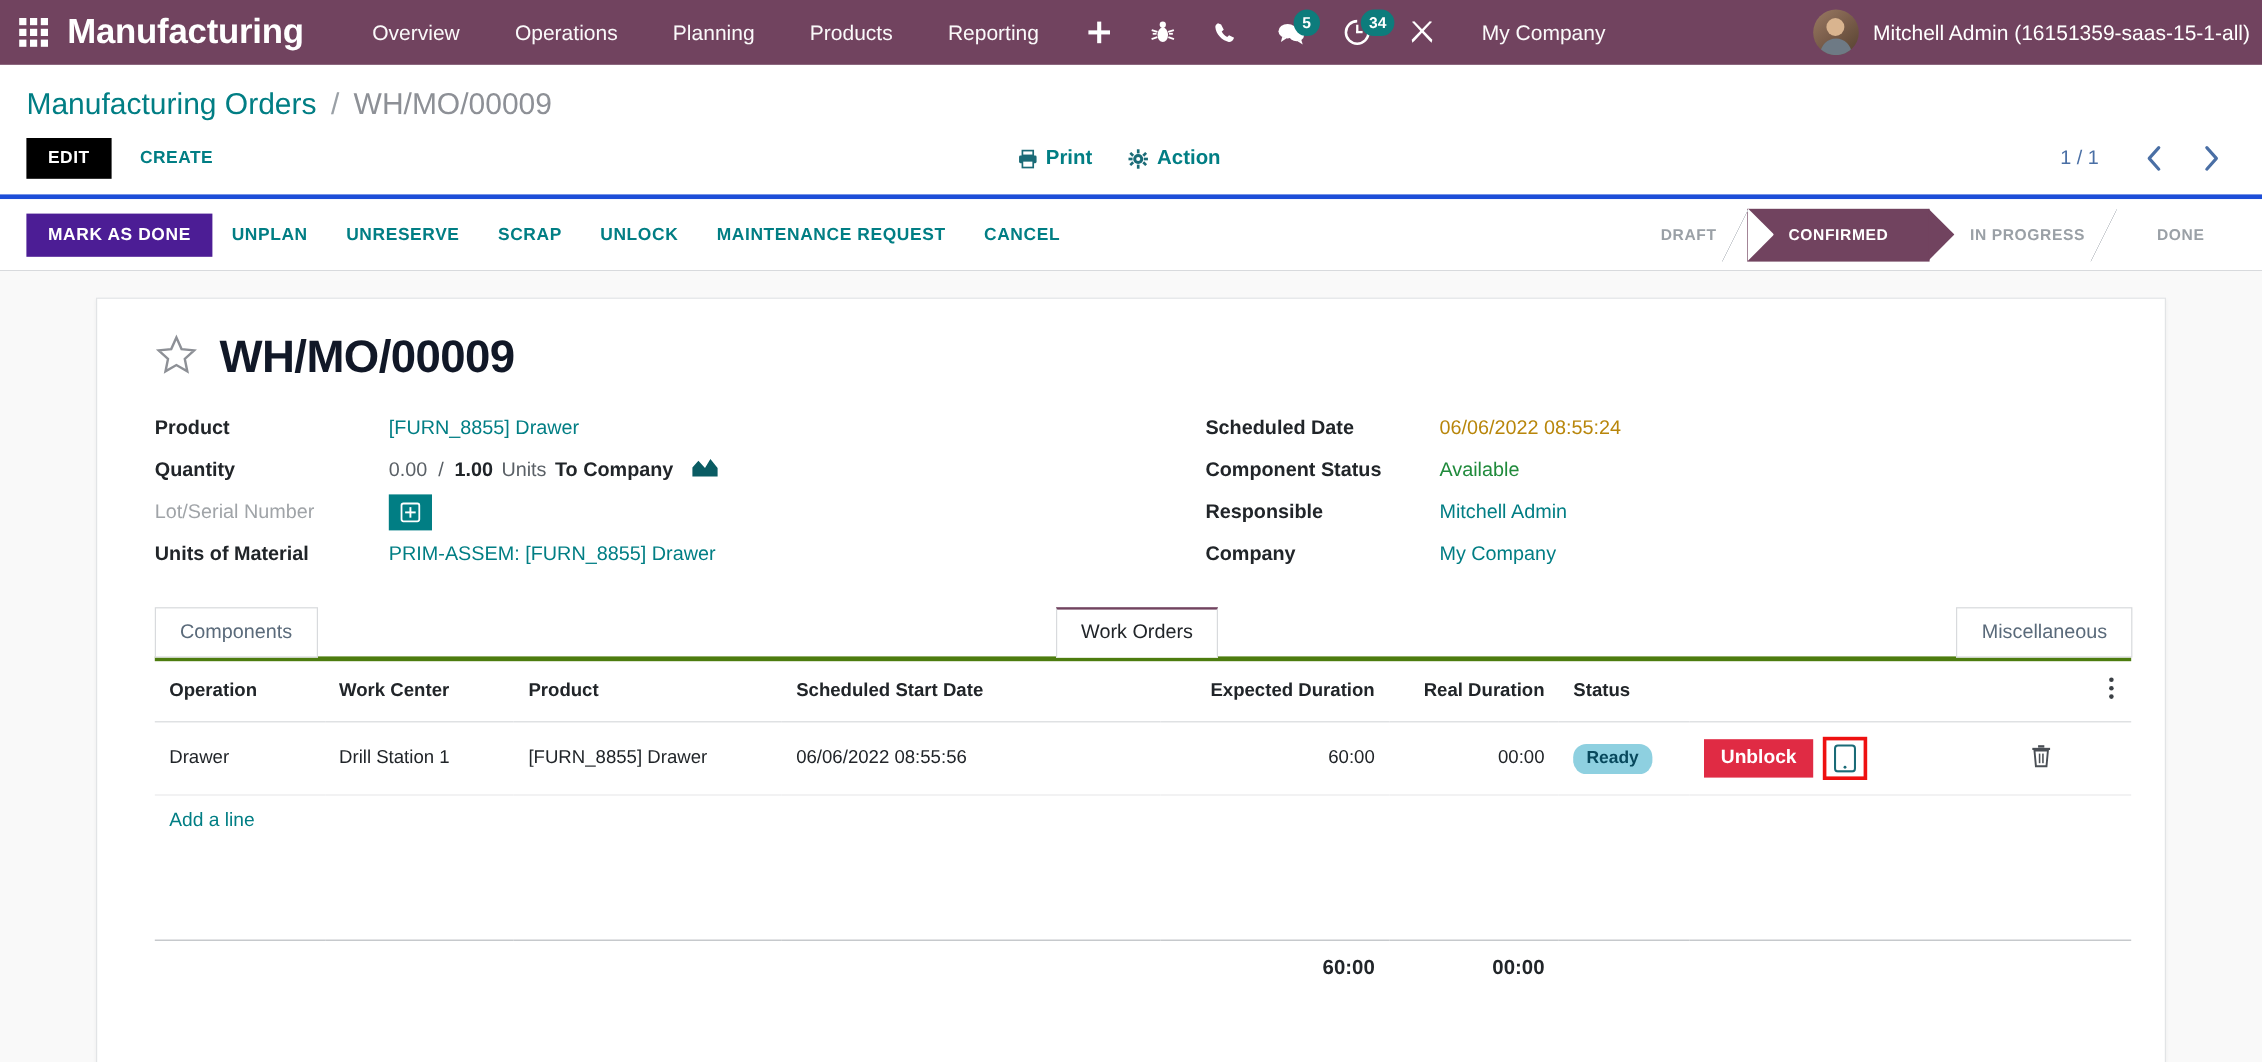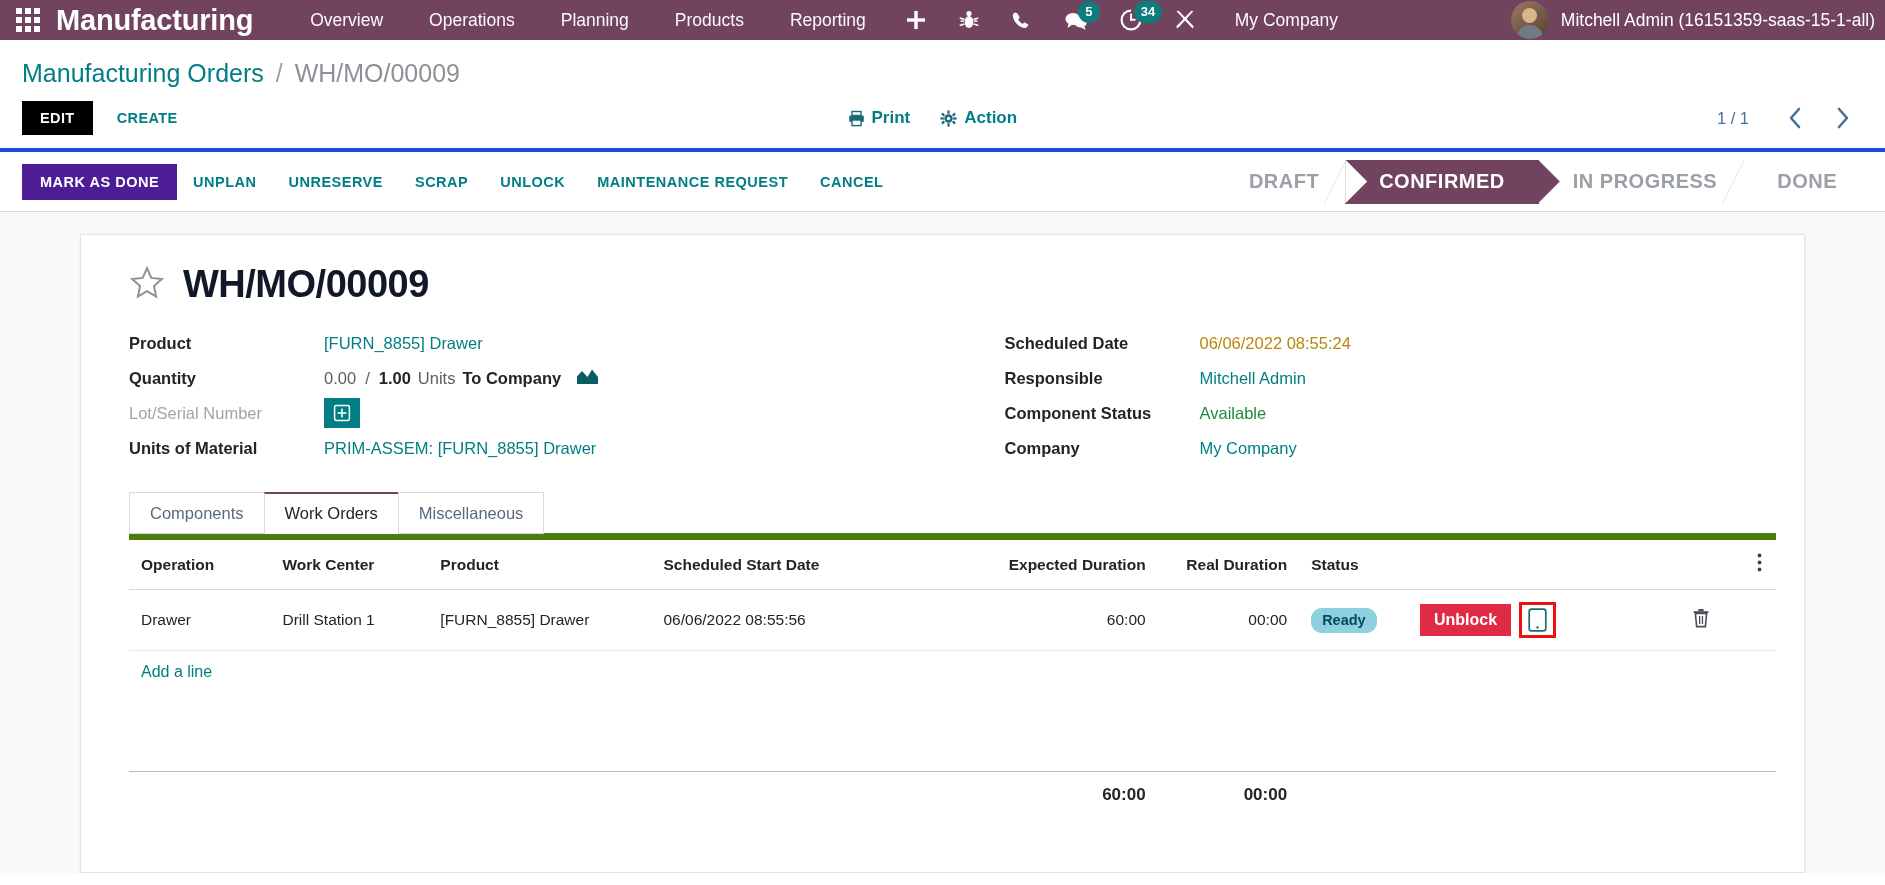--- a/index.html
+++ b/index.html
@@ -7,21 +7,21 @@
     margin: 0; padding: 0;
     width: 1885px; height: 885px;
     overflow: hidden;
     background: #ffffff;
     font-family: "Liberation Sans", sans-serif;
     color: #212529;
   }
 
   
   .navbar {
-    height: 40px;
+    height: 54px;
     background: #71435f;
     display: flex;
     align-items: center;
     color: #ffffff;
     padding: 0 10px 0 0;
     position: relative;
   }
   .apps-menu {
     width: 56px; height: 54px;
     display: flex; align-items: center; justify-content: center;
@@ -210,21 +210,21 @@
   .status-pipeline {
     margin-left: auto;
     display: flex;
     align-items: stretch;
     height: 44px;
   }
   .pipe-step {
     display: flex;
     align-items: center;
     padding: 0 26px 0 34px;
-    font-size: 20px;
+    font-size: 13px;
     font-weight: 700;
     letter-spacing: 0.5px;
     text-transform: uppercase;
     color: #9aa0a6;
     background: #ffffff;
     position: relative;
     cursor: pointer;
     white-space: nowrap;
     text-align: right;
   }
@@ -329,21 +329,22 @@
     align-items: center; justify-content: center;
     cursor: pointer;
     border: none;
   }
   .chart-icon { cursor: pointer; margin-left: 8px; }
 
   
   .notebook { padding: 24px 0 0 20px; }
   .tabs {
     display: flex;
-    border-bottom: 7px solid #4d7c0f;
+    border-bottom: 4px solid #4d7c0f;
+    justify-content: space-between;
   }
   .tab {
     padding: 11px 20px 10px;
     font-size: 16.5px;
     color: #5a6a7a;
     border: 1px solid #d8dadd;
     border-bottom: 1px solid #d8dadd;
     background: #ffffff;
     margin-bottom: -1px;
     margin-right: -1px;
@@ -653,29 +654,29 @@
       </div>
 
       <div class="form-col right">
         <div class="frow">
           <div class="flabel">Scheduled Date</div>
           <div class="fval">
               <span class="fdate">06/06/2022 08:55:24</span>
             </div>
         </div>
         <div class="frow">
+          <div class="flabel">Component Status</div>
+          <div class="fval">
+              <span class="fgreen">Available</span>
+            </div>
+        </div>
+        <div class="frow">
           <div class="flabel">Responsible</div>
           <div class="fval">
               <span class="flink">Mitchell Admin</span>
-            </div>
-        </div>
-        <div class="frow">
-          <div class="flabel">Component Status</div>
-          <div class="fval">
-              <span class="fgreen">Available</span>
             </div>
         </div>
         <div class="frow">
           <div class="flabel">Company</div>
           <div class="fval">
               <span class="flink">My Company</span>
             </div>
         </div>
       </div>
     </div>

